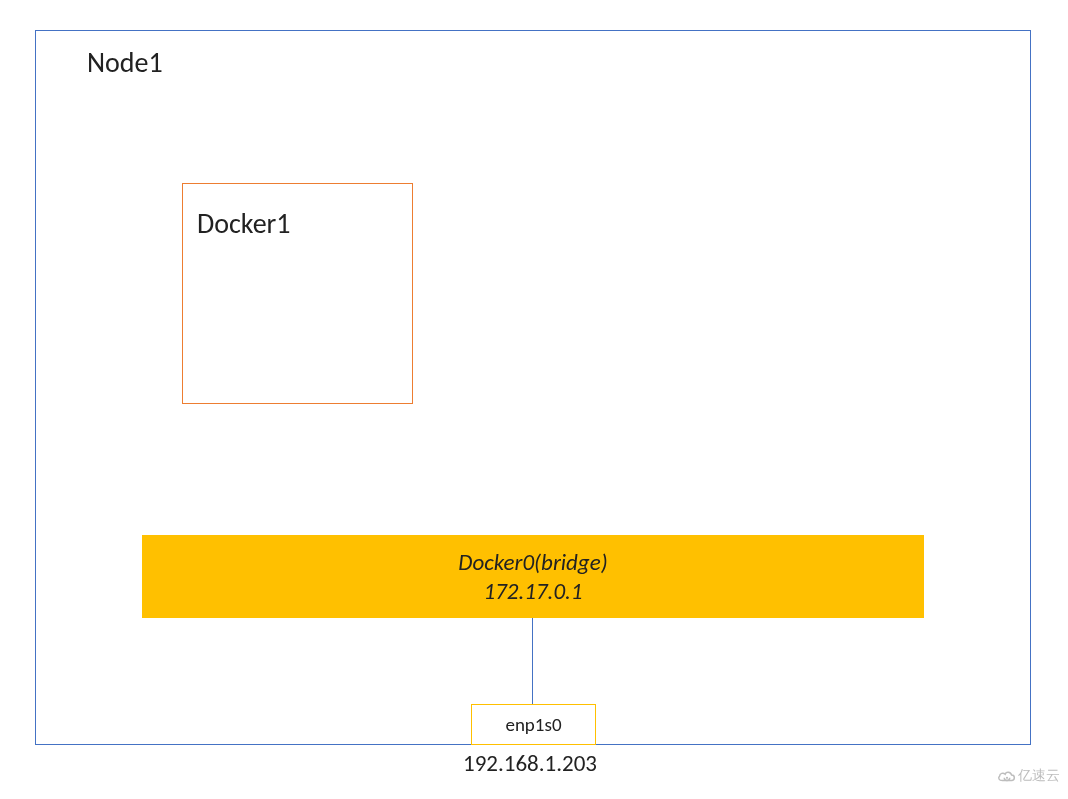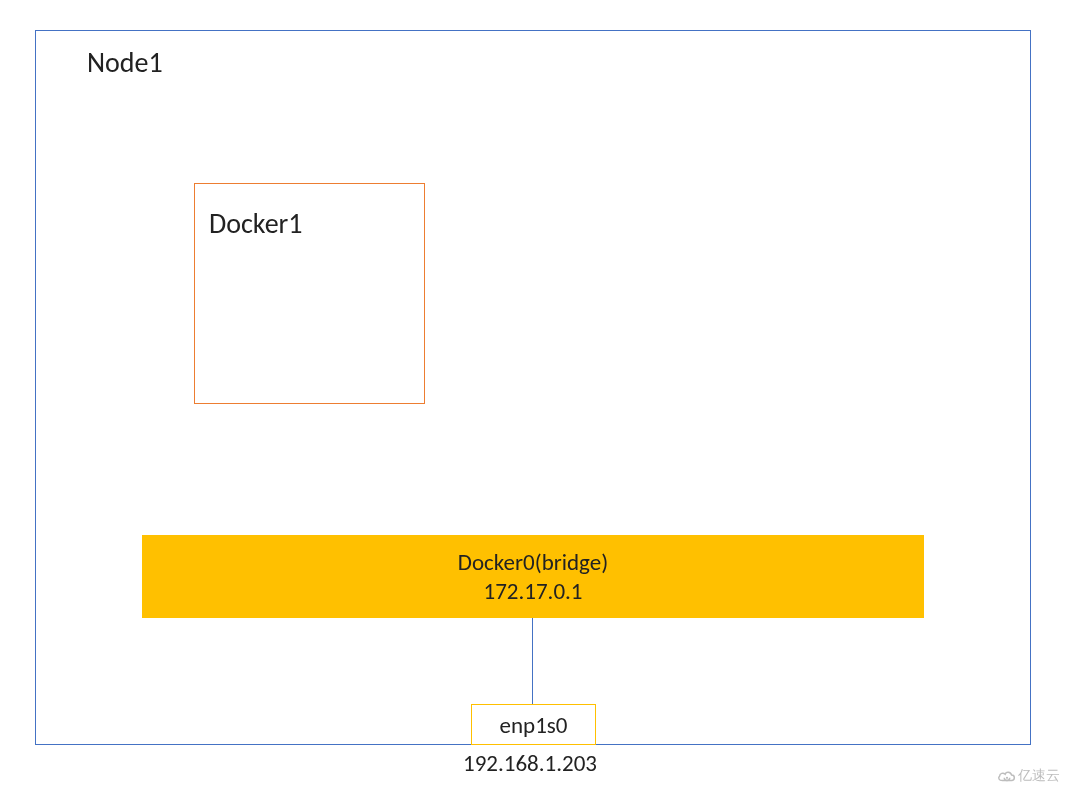--- a/index.html
+++ b/index.html
@@ -37,21 +37,20 @@
     font-size: 28px;
     font-weight: 400;
   }
   .docker-box {
     position: absolute;
     width: 231px;
     height: 221px;
     border: 1px solid #ed7d31;
     box-sizing: border-box;
     background: #ffffff;
-    margin-left: 12px;
   }
   .docker1 { left: 182px; top: 183px; }
   .docker2 { left: 653px; top: 183px; }
   .docker-label {
     position: absolute;
     left: 14px;
     top: 22px;
     font-size: 28px;
     font-weight: 400;
   }
@@ -65,41 +64,42 @@
     box-sizing: border-box;
     display: flex;
     flex-direction: column;
     align-items: center;
     justify-content: center;
     line-height: 1.25;
   }
   .bridge-text {
     font-size: 23px;
     text-align: center;
+    font-style: italic;
   }
   .bridge-to-enp {
     position: absolute;
     left: 532px;
     top: 618px;
     width: 0;
     height: 86px;
     border-left: 1px solid #4472c4;
   }
   .enp-box {
     position: absolute;
     left: 471px;
     top: 704px;
     width: 125px;
     height: 41px;
     border: 1px solid #ffc000;
     box-sizing: border-box;
     display: flex;
     align-items: center;
     justify-content: center;
-    font-size: 23px;
+    font-size: 19px;
     background: #ffffff;
   }
   .enp-ip {
     position: absolute;
     width: 1068px;
     top: 749px;
     text-align: center;
     font-size: 23px;
     left: -4px;
   }

